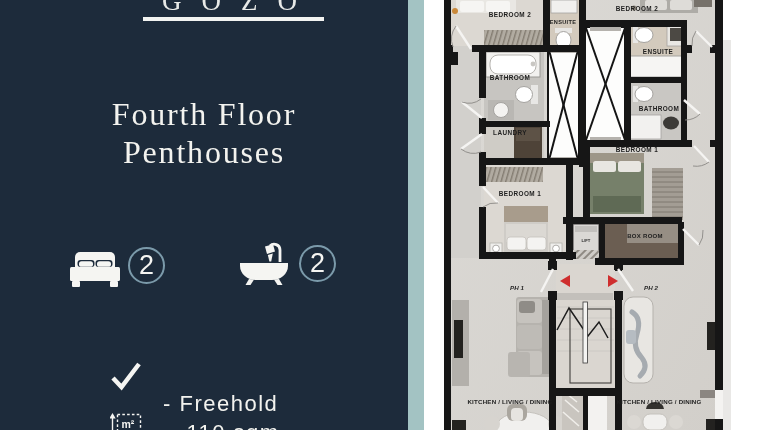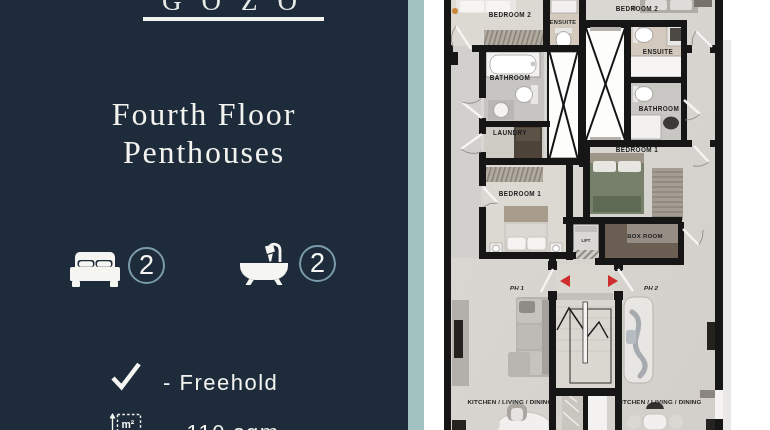--- a/index.html
+++ b/index.html
@@ -46,21 +46,21 @@
     <path fill="#f5f5f2" d="M28.8 13 l5 -1.4 -1.6 8 -1.8 0 z"></path>
   </svg>
 
   <div class="abs" style="left:299px;top:245px;width:33px;height:33px;border:2.5px solid #7b9aaa;
        border-radius:50%;color:#f5f5f2;font-size:27px;text-align:center;line-height:33px;">2</div>
 
   <svg class="abs" style="left:111px;top:362px;" width="30" height="29" viewBox="0 0 30 29">
     <path fill="none" stroke="#f5f5f2" stroke-width="4.5" d="M2 16 l8.5 9 L28 2"></path>
   </svg>
 
-  <div class="abs" style="left:163px;top:370px;color:#f3f3ef;font-size:22px;letter-spacing:1.5px;">- Freehold</div>
+  <div class="abs" style="left:163px;top:391px;color:#f3f3ef;font-size:22px;letter-spacing:1.5px;">- Freehold</div>
 
   <svg class="abs" style="left:110px;top:413px;" width="32" height="17" viewBox="0 0 32 17">
     <rect x="7.5" y="1.5" width="23" height="24" fill="none" stroke="#f5f5f2" stroke-width="1.4" stroke-dasharray="2.6 2.2"></rect>
     <line x1="2.5" y1="4" x2="2.5" y2="17" stroke="#f5f5f2" stroke-width="1.4"></line>
     <path fill="#f5f5f2" d="M2.5 0 l3.2 5.5 h-6.4 z"></path>
     <text x="11.5" y="14.5" fill="#f5f5f2" font-size="10.5" font-weight="bold" font-family="Liberation Sans">m²</text>
   </svg>
 
   <div class="abs" style="left:170px;top:420px;color:#f3f3ef;font-size:22px;letter-spacing:1.5px;">- 110 sqm</div>
 

